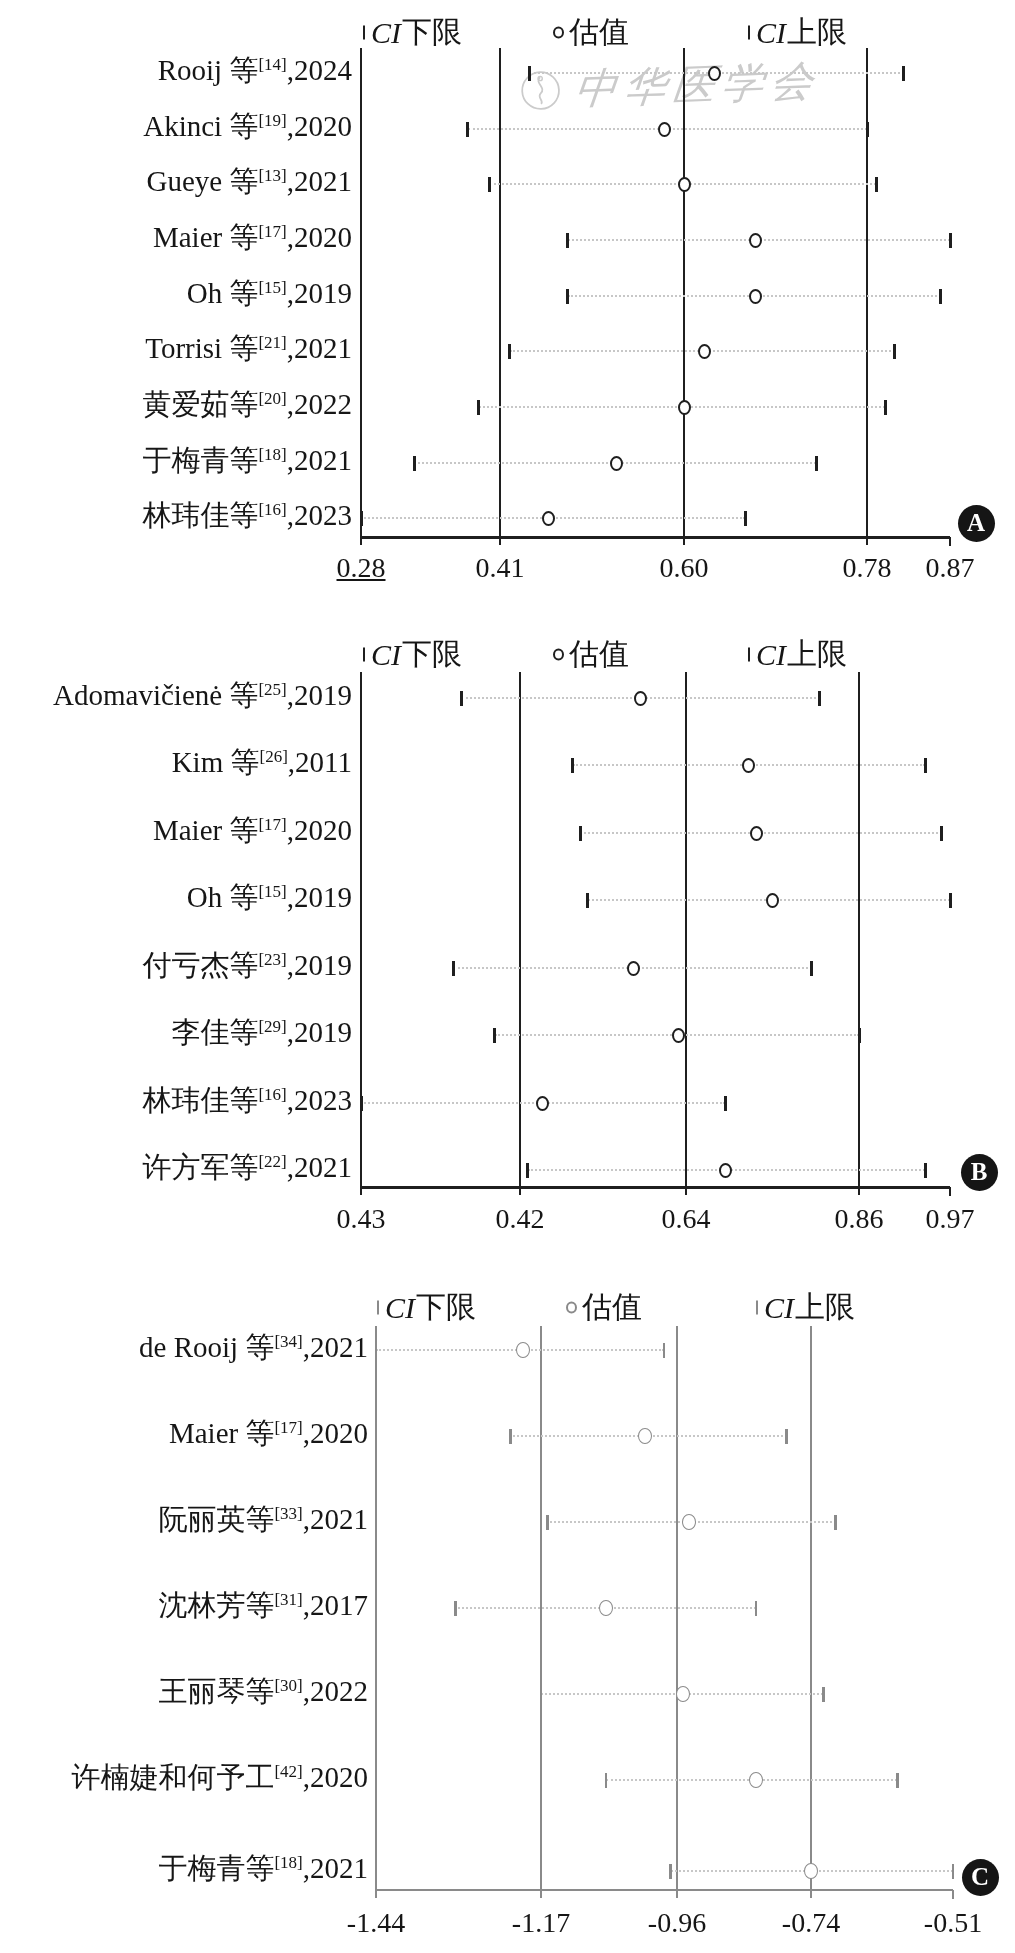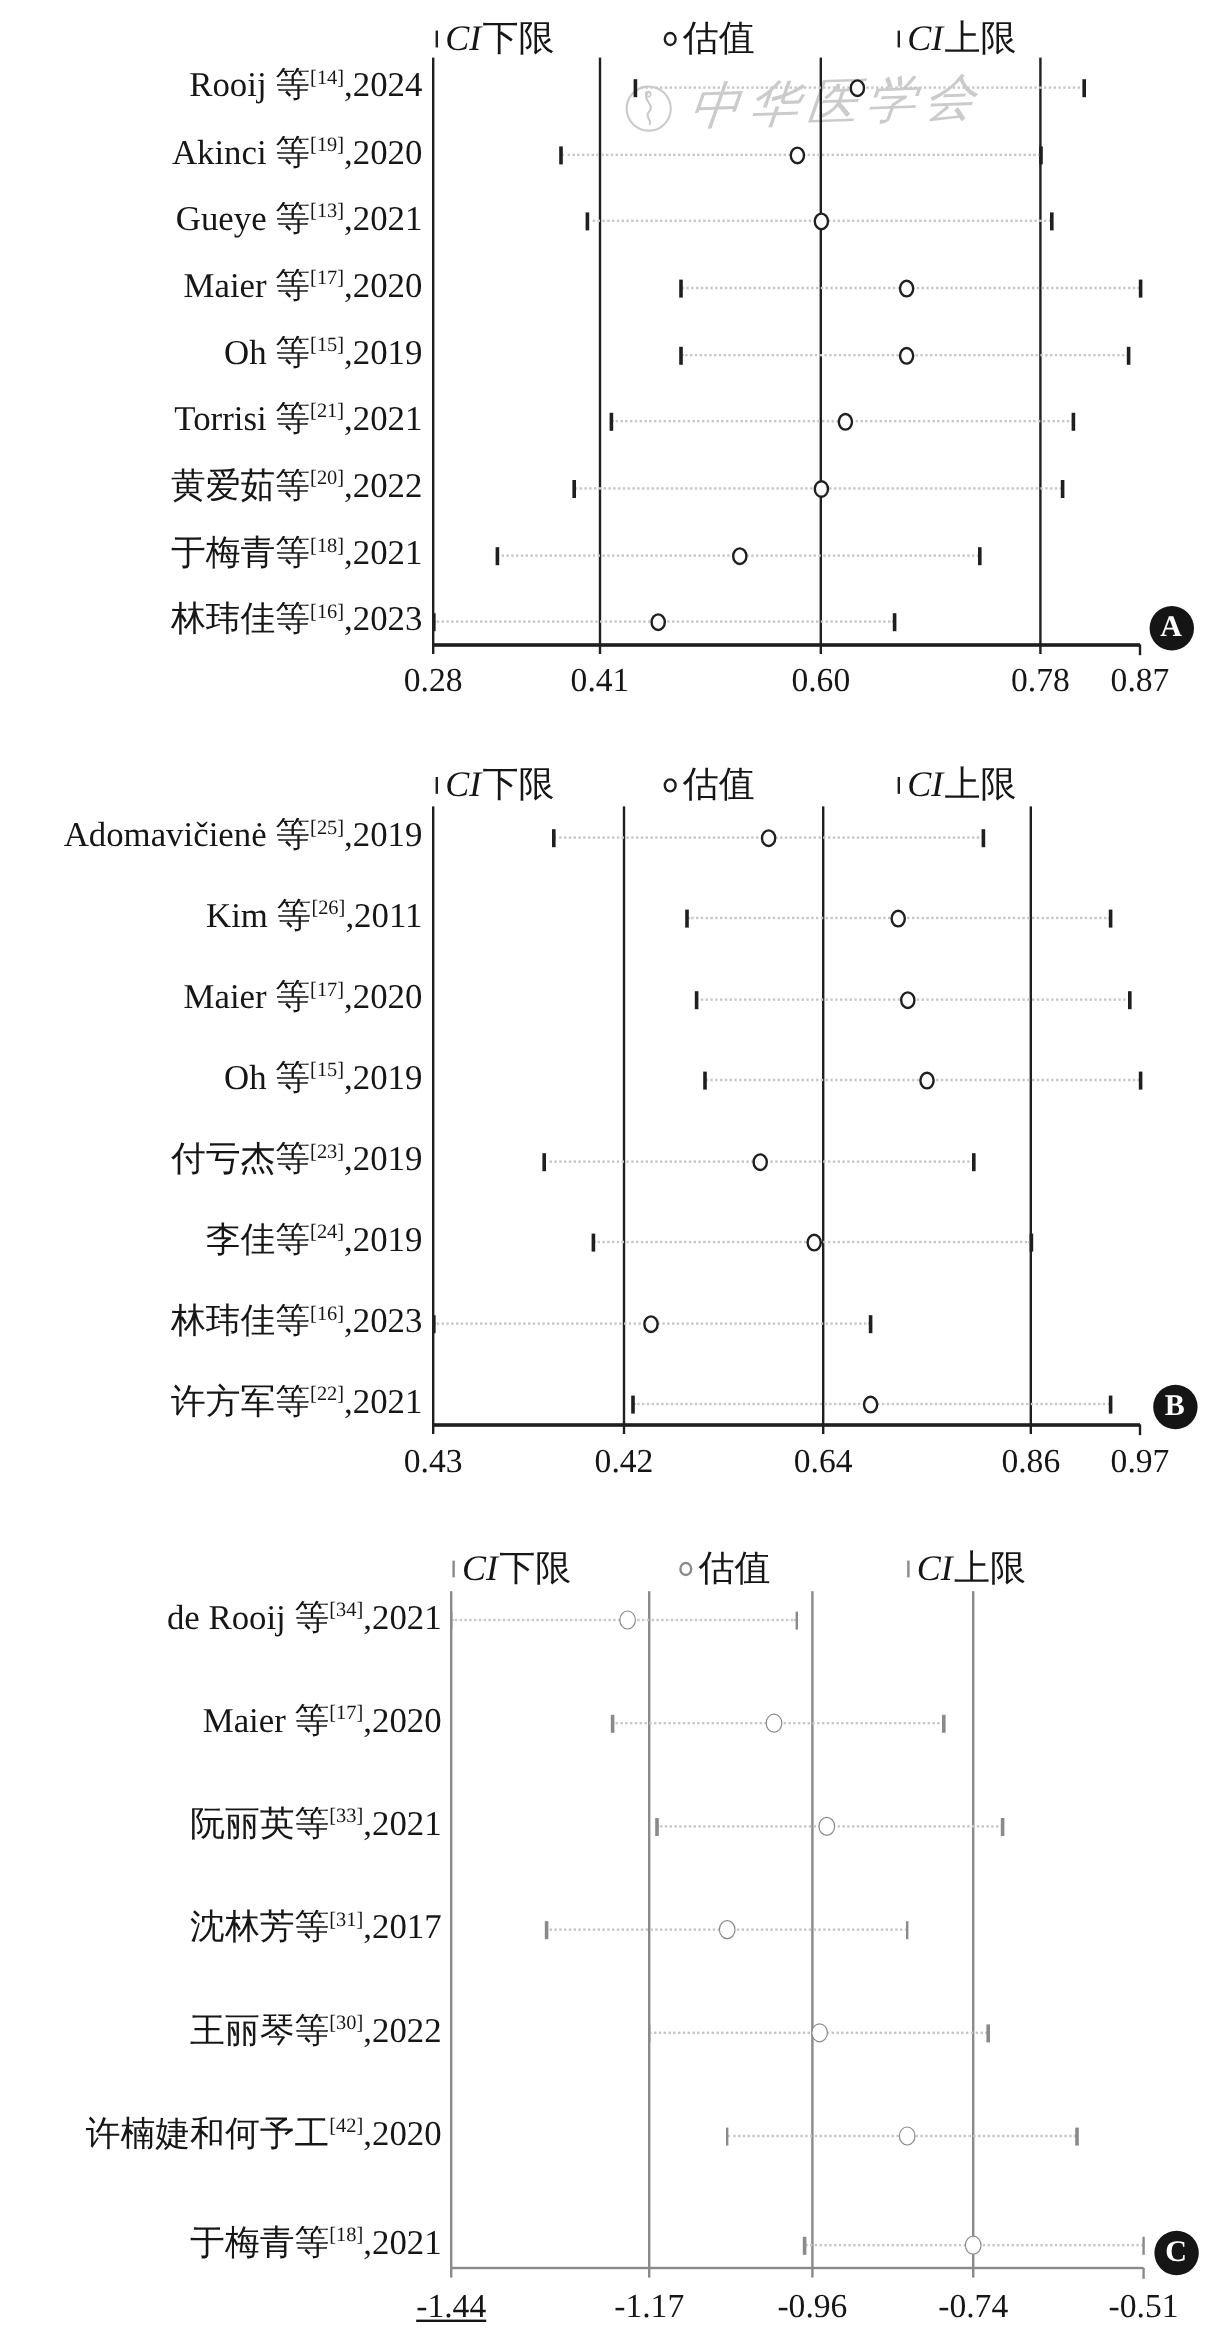--- a/index.html
+++ b/index.html
@@ -72,21 +72,21 @@
       <span style="display: inline-block; width: 2px; height: 14px; margin-right: 6px; background: rgb(31, 31, 31);"></span>
       <span class="ci">CI</span>
       <span>上限</span>
     </div>
     <div class="abs" style="left: 360.25px; top: 48px; width: 1.5px; height: 497px; background: rgb(31, 31, 31);"></div>
     <div class="abs" style="left: 499.4px; top: 48px; width: 1.2px; height: 497px; background: rgb(31, 31, 31);"></div>
     <div class="abs" style="left: 682.75px; top: 48px; width: 2.5px; height: 497px; background: rgb(31, 31, 31);"></div>
     <div class="abs" style="left: 865.75px; top: 48px; width: 2.5px; height: 497px; background: rgb(31, 31, 31);"></div>
     <div class="abs" style="left: 361px; top: 535.5px; width: 589px; height: 3px; background: rgb(31, 31, 31);"></div>
     <div class="abs" style="left: 949px; top: 537px; width: 2px; height: 9px; background: rgb(31, 31, 31);"></div>
-    <span class="abs xtick-label" style="left: 361px; top: 552px;">0.28</span>
+    <span class="abs xtick-label" style="left: 361px; top: 552px; text-decoration: underline;">0.28</span>
     <span class="abs xtick-label" style="left: 500px; top: 552px;">0.41</span>
     <span class="abs xtick-label" style="left: 684px; top: 552px; font-family: Liberation Serif, serif;">0.60</span>
     <span class="abs xtick-label" style="left: 867px; top: 552px;">0.78</span>
     <span class="abs xtick-label" style="left: 950px; top: 552px;">0.87</span>
     <div class="abs study-label" style="left: -208px; width: 560px; top: 73px;"><span>Rooij 等</span><sup>[14]</sup><span>,2024</span></div>
     <div class="abs dotline" style="left: 529.053px; top: 72px; width: 374.836px; border-top-color: rgb(199, 199, 199);"></div>
     <div class="abs citick" style="left: 527.553px; top: 65.5px; width: 3px; height: 15px; background: rgb(31, 31, 31);"></div>
     <div class="abs citick" style="left: 902.389px; top: 65.5px; width: 3px; height: 15px; background: rgb(31, 31, 31);"></div>
     <div class="abs est-circle" style="left: 708px; top: 65.5px; width: 13px; height: 15px; border: 2px solid rgb(31, 31, 31);"></div>
     <div class="abs study-label" style="left: -208px; width: 560px; top: 129px;"><span>Akinci 等</span><sup>[19]</sup><span>,2020</span></div>
@@ -173,21 +173,21 @@
     <div class="abs study-label" style="left: -208px; width: 560px; top: 900px;"><span>Oh 等</span><sup>[15]</sup><span>,2019</span></div>
     <div class="abs dotline" style="left: 587.909px; top: 899px; width: 362.091px; border-top-color: rgb(199, 199, 199);"></div>
     <div class="abs citick" style="left: 586.409px; top: 892.5px; width: 3px; height: 15px; background: rgb(31, 31, 31);"></div>
     <div class="abs citick" style="left: 948.5px; top: 892.5px; width: 3px; height: 15px; background: rgb(31, 31, 31);"></div>
     <div class="abs est-circle" style="left: 766px; top: 892.5px; width: 13px; height: 15px; border: 2px solid rgb(31, 31, 31);"></div>
     <div class="abs study-label" style="left: -208px; width: 560px; top: 968px;"><span>付亏杰等</span><sup>[23]</sup><span>,2019</span></div>
     <div class="abs dotline" style="left: 453.053px; top: 967px; width: 358.766px; border-top-color: rgb(199, 199, 199);"></div>
     <div class="abs citick" style="left: 451.553px; top: 960.5px; width: 3px; height: 15px; background: rgb(31, 31, 31);"></div>
     <div class="abs citick" style="left: 810.318px; top: 960.5px; width: 3px; height: 15px; background: rgb(31, 31, 31);"></div>
     <div class="abs est-circle" style="left: 626.682px; top: 960.5px; width: 13px; height: 15px; border: 2px solid rgb(31, 31, 31);"></div>
-    <div class="abs study-label" style="left: -208px; width: 560px; top: 1035px;"><span>李佳等</span><sup>[24]</sup><span>,2019</span></div>
+    <div class="abs study-label" style="left: -208px; width: 560px; top: 1035px;"><span>李佳等</span><sup>[29]</sup><span>,2019</span></div>
     <div class="abs dotline" style="left: 494.895px; top: 1034px; width: 364.105px; border-top-color: rgb(199, 199, 199);"></div>
     <div class="abs citick" style="left: 493.395px; top: 1027.5px; width: 3px; height: 15px; background: rgb(31, 31, 31);"></div>
     <div class="abs citick" style="left: 857.5px; top: 1027.5px; width: 3px; height: 15px; background: rgb(31, 31, 31);"></div>
     <div class="abs est-circle" style="left: 671.955px; top: 1027.5px; width: 13px; height: 15px; border: 2px solid rgb(31, 31, 31);"></div>
     <div class="abs study-label" style="left: -208px; width: 560px; top: 1103px;"><span>林玮佳等</span><sup>[16]</sup><span>,2023</span></div>
     <div class="abs dotline" style="left: 361px; top: 1102px; width: 364.318px; border-top-color: rgb(199, 199, 199);"></div>
     <div class="abs citick" style="left: 359.5px; top: 1095.5px; width: 3px; height: 15px; background: rgb(31, 31, 31);"></div>
     <div class="abs citick" style="left: 723.818px; top: 1095.5px; width: 3px; height: 15px; background: rgb(31, 31, 31);"></div>
     <div class="abs est-circle" style="left: 536.136px; top: 1095.5px; width: 13px; height: 15px; border: 2px solid rgb(31, 31, 31);"></div>
     <div class="abs study-label" style="left: -208px; width: 560px; top: 1170px;"><span>许方军等</span><sup>[22]</sup><span>,2021</span></div>
@@ -209,21 +209,21 @@
       <span style="display: inline-block; width: 2px; height: 14px; margin-right: 6px; background: rgb(138, 138, 138);"></span>
       <span class="ci">CI</span>
       <span>上限</span>
     </div>
     <div class="abs" style="left: 375.35px; top: 1326px; width: 1.3px; height: 572px; background: rgb(138, 138, 138);"></div>
     <div class="abs" style="left: 540.45px; top: 1326px; width: 1.1px; height: 572px; background: rgb(138, 138, 138);"></div>
     <div class="abs" style="left: 676.45px; top: 1326px; width: 1.1px; height: 572px; background: rgb(138, 138, 138);"></div>
     <div class="abs" style="left: 810.45px; top: 1326px; width: 1.1px; height: 572px; background: rgb(138, 138, 138);"></div>
     <div class="abs" style="left: 376px; top: 1889px; width: 577px; height: 2px; background: rgb(138, 138, 138);"></div>
     <div class="abs" style="left: 952px; top: 1890px; width: 2px; height: 9px; background: rgb(138, 138, 138);"></div>
-    <span class="abs xtick-label" style="left: 376px; top: 1907px; text-decoration: underline;">-1.44</span>
+    <span class="abs xtick-label" style="left: 376px; top: 1907px;">-1.44</span>
     <span class="abs xtick-label" style="left: 541px; top: 1907px;">-1.17</span>
     <span class="abs xtick-label" style="left: 677px; top: 1907px;">-0.96</span>
     <span class="abs xtick-label" style="left: 811px; top: 1907px;">-0.74</span>
     <span class="abs xtick-label" style="left: 953px; top: 1907px;">-0.51</span>
     <div class="abs study-label" style="left: -192px; width: 560px; top: 1350px;"><span>de Rooij 等</span><sup>[34]</sup><span>,2021</span></div>
     <div class="abs dotline" style="left: 376px; top: 1349px; width: 288.048px; border-top-color: rgb(199, 199, 199);"></div>
     <div class="abs citick" style="left: 374.8px; top: 1342.5px; width: 2.4px; height: 15px; background: rgb(138, 138, 138);"></div>
     <div class="abs citick" style="left: 662.848px; top: 1342.5px; width: 2.4px; height: 15px; background: rgb(138, 138, 138);"></div>
     <div class="abs est-circle" style="left: 515.667px; top: 1342px; width: 14px; height: 16px; border: 1.7px solid rgb(138, 138, 138);"></div>
     <div class="abs study-label" style="left: -192px; width: 560px; top: 1436px;"><span>Maier 等</span><sup>[17]</sup><span>,2020</span></div>

